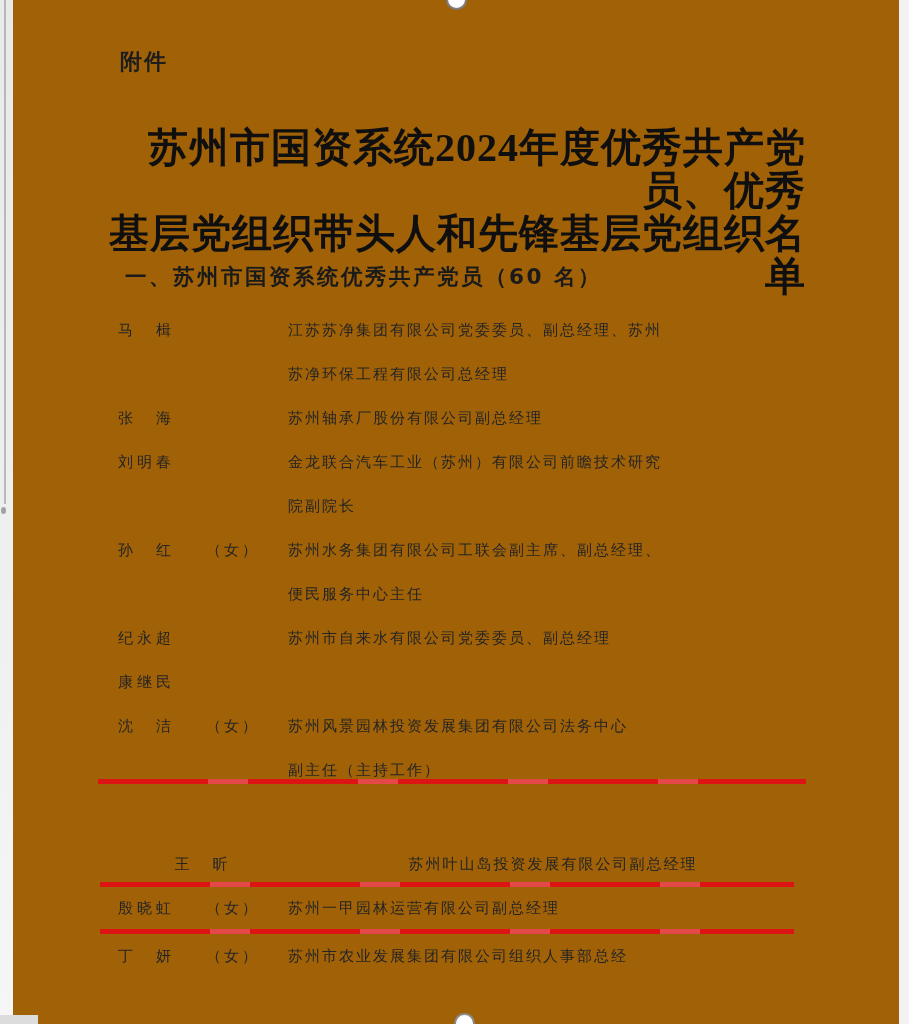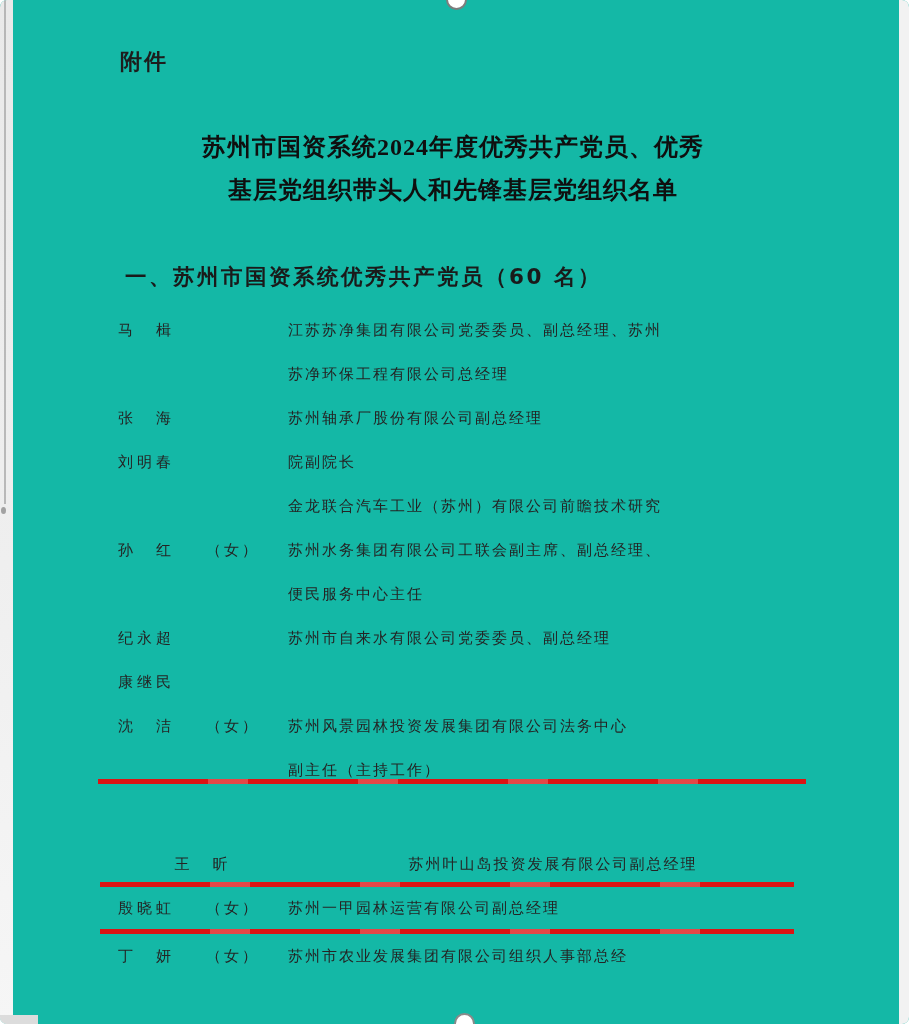--- a/index.html
+++ b/index.html
@@ -1,20 +1,19 @@
 <!DOCTYPE html>
 <html><head>
 <meta charset="utf-8">
 <style>
   html,body { margin:0; padding:0; background:#ffffff; }
   .page {
     position:relative; width:909px; height:1024px; overflow:hidden;
-    background:#14b8a6; color:#262626;
+    background:#a16207; color:#262626;
     font-family:"DejaVu Sans","Liberation Sans",sans-serif;
-    border-radius:7px;
   }
 
   
   .edge-left  { position:absolute; left:0; top:0; width:13px; height:100%;
                 background:linear-gradient(180deg,#e9e9e9 0%,#efefef 55%,#f6f6f6 100%); }
   .edge-left-line { position:absolute; left:4px; top:0; width:2px; height:504px; background:#9c9c9c; opacity:.65; }
   .edge-left-dot  { position:absolute; left:1px; top:507px; width:5px; height:7px; border-radius:50%; background:#8f8f8f; opacity:.8; }
   .edge-right { position:absolute; right:0; top:0; width:10px; height:100%; background:#f2f2f2; }
   .circ-top    { position:absolute; left:446px; top:-11px; width:17px; height:17px;
                  border:2px solid #7d7d7d; border-radius:50%; background:#fff; }
@@ -22,22 +21,22 @@
                  border:2px solid #8a8a8a; border-radius:50%; background:#fff; }
   .corner-bl { position:absolute; left:0; top:1015px; width:38px; height:9px; background:#dcdcdc; }
 
   
   .attachment {
     position:absolute; left:120px; top:47px;
     font-size:22px; font-weight:bold; letter-spacing:2px; color:#1d1d1d;
   }
   .title {
     position:absolute; left:100px; top:126px; width:706px;
-    text-align:center; font-family:"Liberation Serif","DejaVu Serif",serif;
-    font-weight:bold; font-size:24px; line-height:43px; letter-spacing:1px; color:#0f0f0f;
+    text-align:right; font-family:"Liberation Serif","DejaVu Serif",serif;
+    font-weight:bold; font-size:40px; line-height:43px; letter-spacing:1px; color:#0f0f0f;
   }
   .section-heading {
     position:absolute; left:117px; top:262px;
     font-size:21.5px; font-weight:bold; letter-spacing:2.5px; color:#1a1a1a;
     white-space:nowrap;
     margin-left:8px;
   }
 
   
   .entries { position:absolute; left:118px; top:308px; width:700px;
@@ -101,22 +100,22 @@
         <div>苏州轴承厂股份有限公司副总经理</div>
       </div>
     </div>
 
     <div class="row">
       <div class="name-cell">
         <span>刘明春</span>
         <span class="gender"></span>
       </div>
       <div class="desc">
+        <div>金龙联合汽车工业（苏州）有限公司前瞻技术研究</div>
         <div>院副院长</div>
-        <div>金龙联合汽车工业（苏州）有限公司前瞻技术研究</div>
       </div>
     </div>
 
     <div class="row">
       <div class="name-cell">
         <span>孙　红</span>
         <span class="gender">（女）</span>
       </div>
       <div class="desc">
         <div>苏州水务集团有限公司工联会副主席、副总经理、</div>

